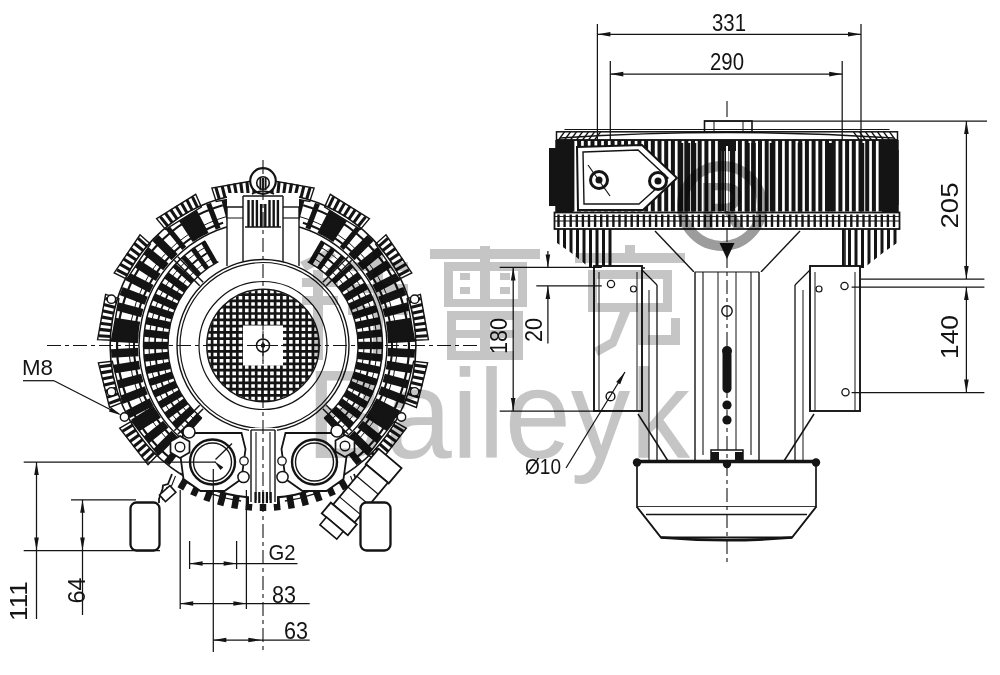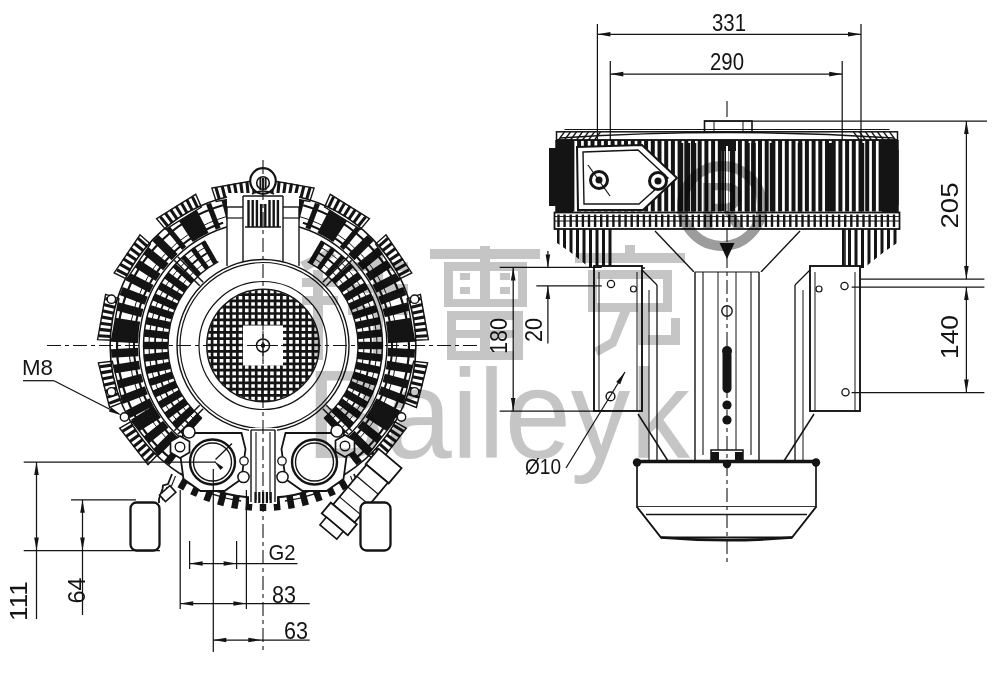--- a/index.html
+++ b/index.html
@@ -1,16 +1,16 @@
 <!DOCTYPE html>
 <html><head>
 <meta charset="utf-8">
 <style>
 html,body { margin:0; padding:0; background:#ffffff; }
-#page { position:relative; width:1000px; height:675px; background:#ffffff; overflow:hidden; }
+#page { position:relative; width:1000px; height:675px; background:#ffffff; overflow:hidden;border-radius:10px; }
 svg { position:absolute; left:0; top:0; }
 text { font-family:"Liberation Sans", sans-serif; }
 </style>
 </head>
 <body>
 <div id="page">
 <svg width="1000" height="675" viewBox="0 0 1000 675">
 <rect x="0" y="0" width="1000" height="675" fill="#ffffff"></rect>
 <g>
 <line x1="387.8" y1="339.0" x2="414.8" y2="337.5" stroke="#141414" stroke-width="8.6"></line>

